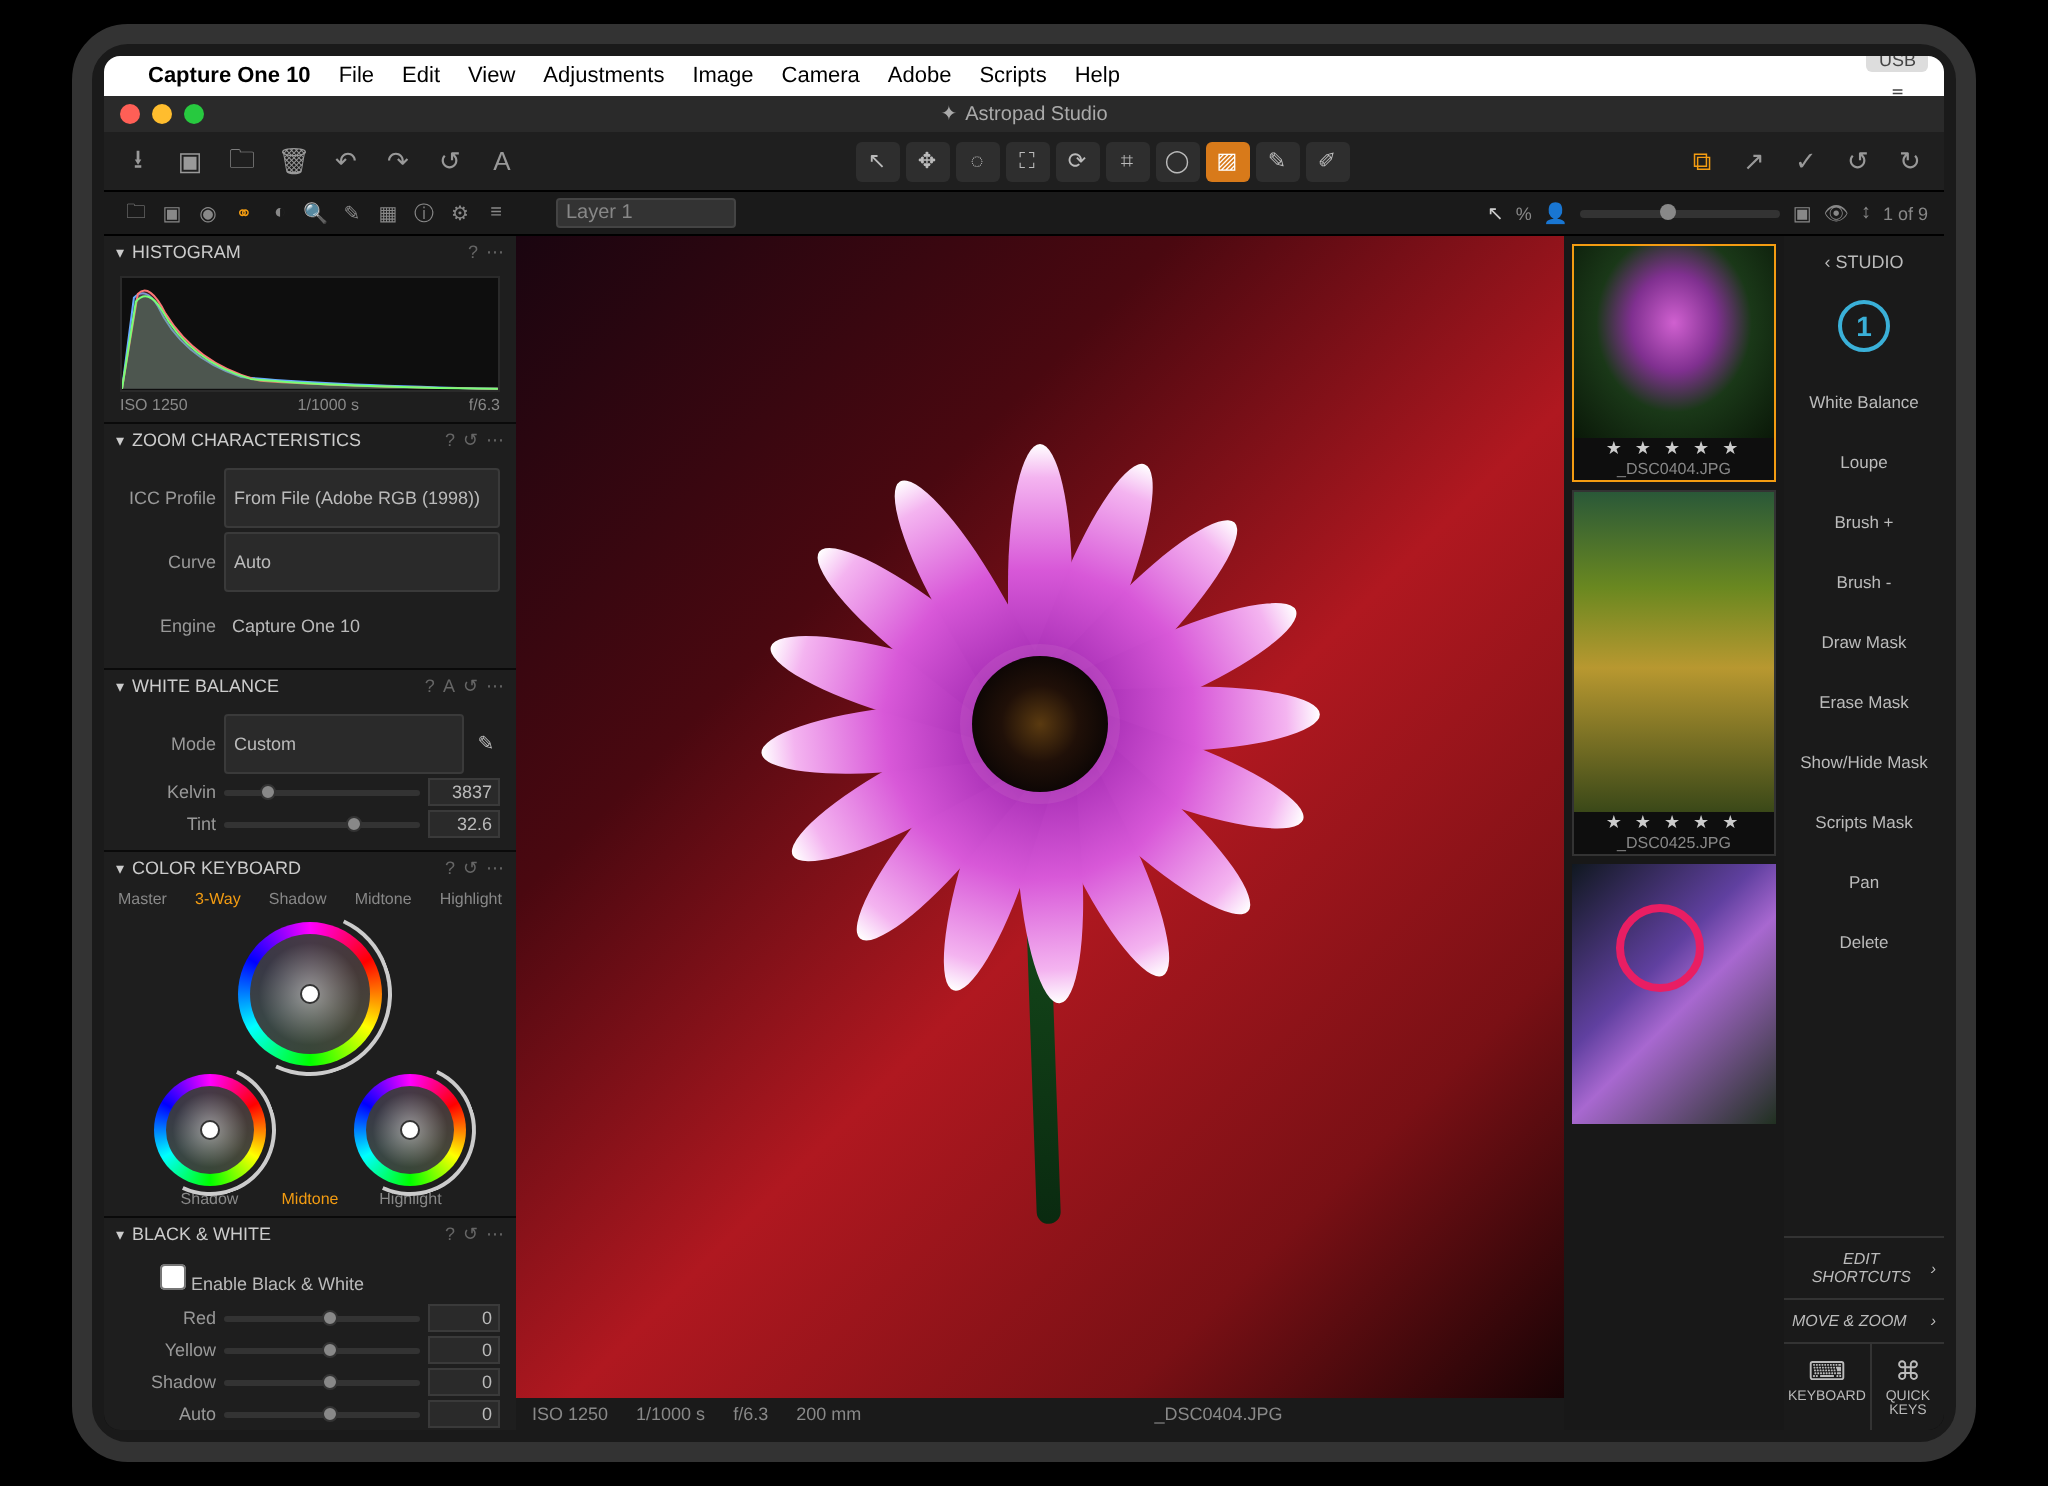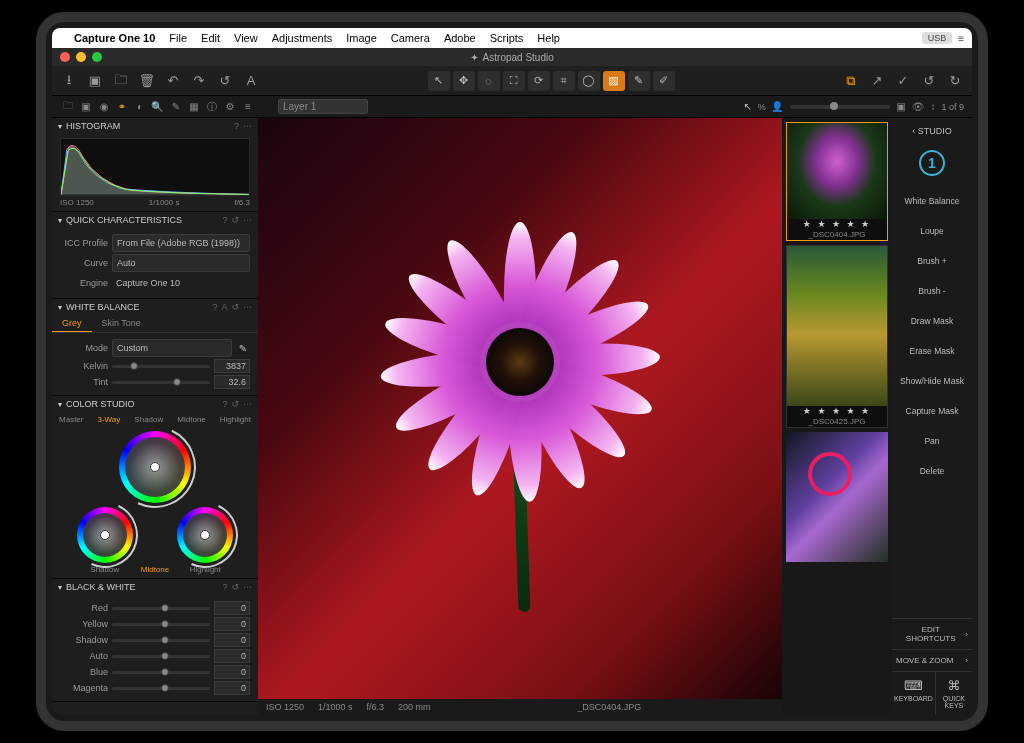--- a/index.html
+++ b/index.html
@@ -5,21 +5,21 @@
 * { margin: 0; padding: 0; box-sizing: border-box; font-family: -apple-system, "Helvetica Neue", sans-serif; }
 body { background: #000; width: 1024px; height: 743px; overflow: hidden; position: relative; }
 .ipad-frame { position: absolute; top: 12px; left: 36px; right: 36px; bottom: 12px; background: #1a1a1a; border-radius: 28px; border: 10px solid #333; overflow: hidden; }
 .screen { position: absolute; inset: 6px; background: #0d0d0d; border-radius: 8px; overflow: hidden; display: flex; flex-direction: column; }
 
 
 .mac-menu { height: 20px; background: #fff; display: flex; align-items: center; padding: 0 8px; font-size: 11px; color: #000; gap: 14px; }
 .mac-menu .apple { font-size: 13px; }
 .mac-menu .app-name { font-weight: 700; }
 .mac-menu .spacer { flex: 1; }
-.mac-menu .right { font-size: 10px; color: #444; display:flex; align-items:center; gap:6px;}
+.mac-menu .right { font-size: 10px; color: #444; display:flex; align-items:center; gap:6px;flex-direction:column;}
 .mac-menu .usb-pill{ background:#ddd; padding:1px 6px; border-radius:3px; font-size:9px; }
 
 
 .window-title { height: 18px; background: #2a2a2a; display: flex; align-items: center; justify-content: center; font-size: 10px; color: #aaa; position: relative; }
 .traffic { position: absolute; left: 8px; display: flex; gap: 6px; }
 .traffic span { width: 10px; height: 10px; border-radius: 50%; display: block; }
 .traffic .r { background: #ff5f56; } .traffic .y { background: #ffbd2e; } .traffic .g { background: #27c93f; }
 
 
 .toolbar { height: 30px; background: #1f1f1f; border-bottom: 1px solid #000; display: flex; align-items: center; padding: 0 8px; gap: 8px; }
@@ -55,21 +55,21 @@
 .section-body { padding: 4px 8px; }
 
 
 .histogram { height: 58px; background: #0e0e0e; border: 1px solid #2a2a2a; position: relative; margin-bottom: 2px; }
 .histo-curve { position: absolute; inset: 0; }
 .histo-labels { display: flex; justify-content: space-between; font-size: 8px; color: #888; }
 
 
 .frow { display: flex; align-items: center; margin: 2px 0; gap: 4px; }
 .frow label { width: 48px; text-align: right; font-size: 9px; color: #999; }
-.frow .field { flex: 1; background: #2a2a2a; border: 1px solid #3a3a3a; padding: 1px 4px; font-size: 9px; border-radius: 2px; height: 18px; display:flex; align-items:center; }
+.frow .field { flex: 1; background: #2a2a2a; border: 1px solid #3a3a3a; padding: 1px 4px; font-size: 9px; border-radius: 2px; height: 30px; display:flex; align-items:center; }
 .frow .val { width: 36px; background: #2a2a2a; border: 1px solid #3a3a3a; text-align: right; padding: 1px 3px; font-size: 9px; height: 14px; }
 .frow .slider { flex: 1; height: 3px; background: #333; position: relative; border-radius: 2px; }
 .frow .slider .thumb { position: absolute; top: -3px; width: 8px; height: 8px; background: #888; border-radius: 50%; }
 
 
 .subtabs { display: flex; font-size: 9px; border-bottom: 1px solid #333; }
 .subtab { padding: 3px 10px; cursor: pointer; color: #888; }
 .subtab.active { color: #f39c12; border-bottom: 1px solid #f39c12; }
 
 
@@ -105,21 +105,21 @@
 .thumb3 { height: 130px; background: linear-gradient(135deg, #101820 0%, #6040a0 40%, #a868d0 55%, #203020 100%); position:relative; }
 .cursor-ring { position:absolute; top:20px; left:22px; width:44px; height:44px; border:4px solid #e91e63; border-radius:50%; }
 .thumb-label { font-size: 8px; text-align: center; color: #888; padding: 1px; }
 .stars { font-size: 9px; text-align: center; color: #ccc; letter-spacing: 2px; }
 
 
 .studio-head { font-size: 9px; padding: 8px 0; color: #bbb; cursor:pointer; }
 .app-icon { width: 26px; height: 26px; border: 2px solid #3ab0d8; border-radius: 50%; color:#3ab0d8; display: flex; align-items: center; justify-content: center; font-size: 14px; font-weight:700; margin: 6px 0 10px; }
 .rp-item { padding: 10px 2px; font-size: 8.5px; text-align: center; cursor: pointer; width:100%; }
 .rp-footer { margin-top: auto; width: 100%; }
-.rp-btn { border-top: 1px solid #333; padding: 6px 4px; font-size: 8px; text-align: center; cursor: pointer; display:flex; justify-content:space-between; align-items:center; }
+.rp-btn { border-top: 1px solid #333; padding: 6px 4px; font-size: 8px; text-align: center; cursor: pointer; display:flex; justify-content:space-between; align-items:center;font-style:italic; }
 .rp-bottom { display: flex; border-top: 1px solid #333; }
 .rp-bottom .half { flex: 1; padding: 6px 2px; text-align: center; font-size: 7px; border-right: 1px solid #333; }
 .rp-bottom .half:last-child { border-right: none; }
 .rp-bottom .ic { font-size: 13px; display:block; margin-bottom:2px;}
 
 .counter { font-size: 9px; color: #888; }
 </style>
 </head>
 <body>
 
@@ -235,21 +235,21 @@
       <span>ISO 1250</span>
       <span>1/1000 s</span>
       <span>f/6.3</span>
     </div>
   </div>
 </div>
 
 <div class="section">
   <div class="section-head">
     <span class="caret">▾</span>
-    <span class="title">QUICK CHARACTERISTICS</span>
+    <span class="title">ZOOM CHARACTERISTICS</span>
     <span class="tools">
                 <span>?</span>
                 <span>↺</span>
                 <span>⋯</span>
               </span>
   </div>
   <div class="section-body">
     <div class="frow">
                 <label>ICC Profile</label>
                 <div class="field">
@@ -275,24 +275,20 @@
   <div class="section-head">
     <span class="caret">▾</span>
     <span class="title">WHITE BALANCE</span>
     <span class="tools">
                 <span>?</span>
                 <span>A</span>
                 <span>↺</span>
                 <span>⋯</span>
               </span>
   </div>
-  <div class="subtabs">
-    <span class="subtab active">Grey</span>
-    <span class="subtab">Skin Tone</span>
-  </div>
   <div class="section-body">
     <div class="frow">
                 <label>Mode</label>
                 <div class="field">
                   <span>Custom</span>
                 </div>
                 <span style="width:14px;text-align:center;">✎</span>
               </div>
     <div class="frow">
                 <label>Kelvin</label>
@@ -307,21 +303,21 @@
                   <div class="thumb" style="left:62%;"></div>
                 </div>
                 <div class="val">32.6</div>
               </div>
   </div>
 </div>
 
 <div class="section">
   <div class="section-head">
     <span class="caret">▾</span>
-    <span class="title">COLOR STUDIO</span>
+    <span class="title">COLOR KEYBOARD</span>
     <span class="tools">
                 <span>?</span>
                 <span>↺</span>
                 <span>⋯</span>
               </span>
   </div>
   <div class="cb-tabs">
     <span>Master</span>
     <span class="active">3-Way</span>
     <span>Shadow</span>
@@ -362,20 +358,21 @@
   <div class="section-head">
     <span class="caret">▾</span>
     <span class="title">BLACK &amp; WHITE</span>
     <span class="tools">
                 <span>?</span>
                 <span>↺</span>
                 <span>⋯</span>
               </span>
   </div>
   <div class="section-body">
+    <div class="bw-check"><input type="checkbox" style=""> <span>Enable Black &amp; White</span></div>
     <div class="frow">
                 <label>Red</label>
                 <div class="slider">
                   <div class="thumb" style="left:50%;"></div>
                 </div>
                 <div class="val">0</div>
               </div>
     <div class="frow">
                 <label>Yellow</label>
                 <div class="slider">
@@ -469,21 +466,21 @@
 <div class="right-panel">
   <div class="studio-head">‹ <span>STUDIO</span></div>
   <div class="app-icon">1</div>
   <div class="rp-item">White Balance</div>
   <div class="rp-item">Loupe</div>
   <div class="rp-item">Brush +</div>
   <div class="rp-item">Brush -</div>
   <div class="rp-item">Draw Mask</div>
   <div class="rp-item">Erase Mask</div>
   <div class="rp-item">Show/Hide Mask</div>
-  <div class="rp-item">Capture Mask</div>
+  <div class="rp-item">Scripts Mask</div>
   <div class="rp-item">Pan</div>
   <div class="rp-item">Delete</div>
   <div class="rp-footer">
     <div class="rp-btn">
               <span>EDIT SHORTCUTS</span>
               <span>›</span>
             </div>
     <div class="rp-btn">
               <span>MOVE &amp; ZOOM</span>
               <span>›</span>

